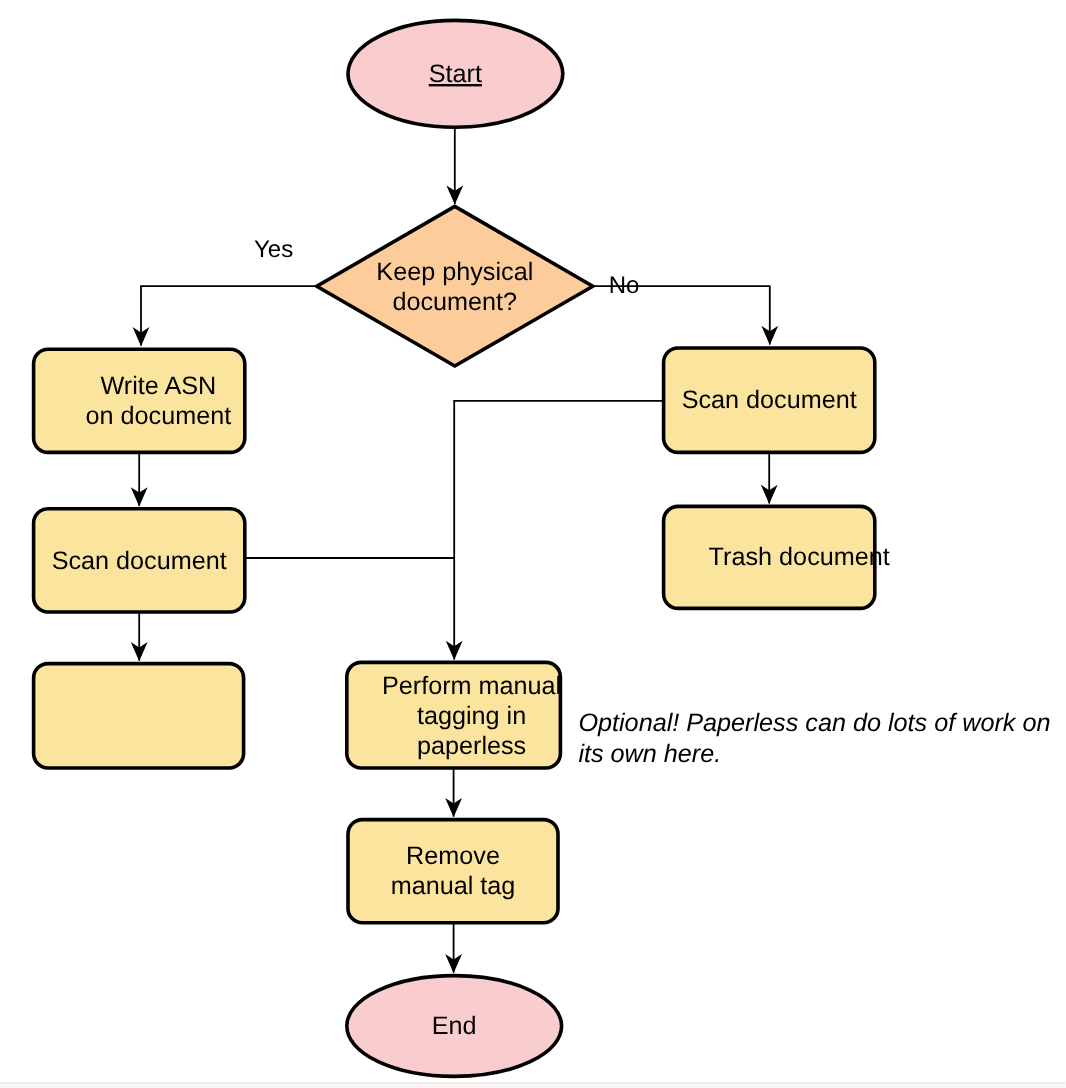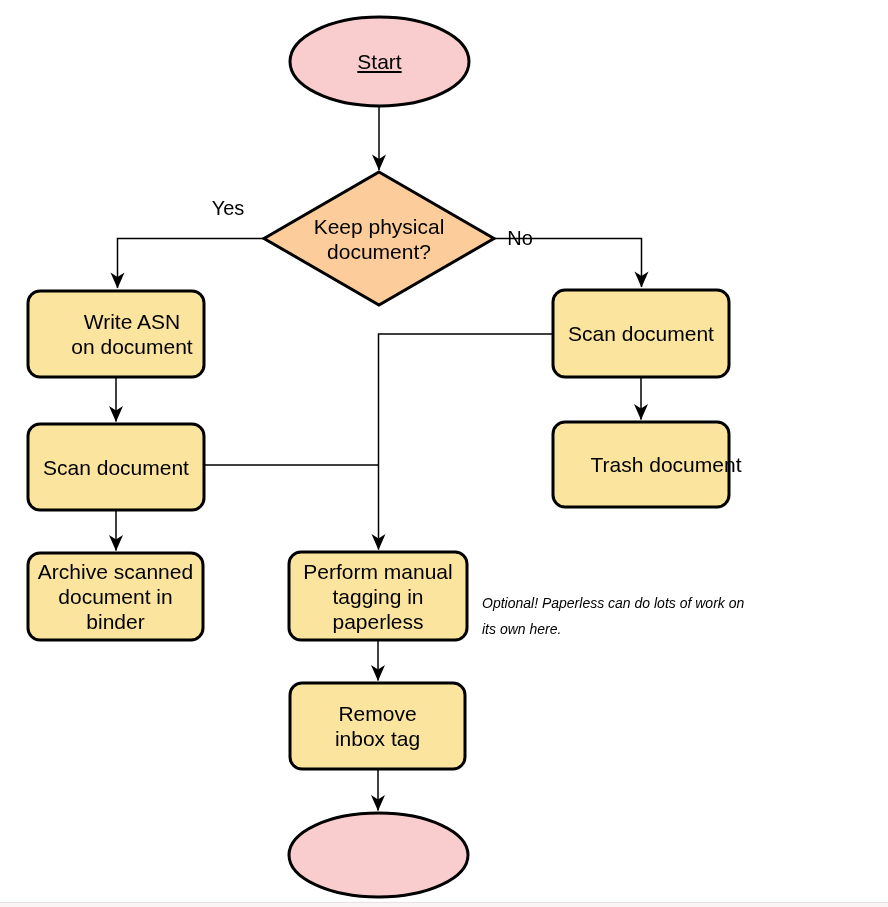--- a/index.html
+++ b/index.html
@@ -32,21 +32,21 @@
     display: flex;
     align-items: center;
     justify-content: center;
     font-size: 20px;
     line-height: 22px;
     color: #000000;
     pointer-events: none;
   }
   .note {
     position: absolute;
-    font-size: 14px;
+    font-size: 21px;
     line-height: 26px;
     font-style: italic;
     white-space: pre-line;
     color: #000000;
     pointer-events: none;
   }
   .page-bottom-edge {
     position: absolute;
     left: 0; right: 0; bottom: 0;
     height: 4px;
@@ -96,35 +96,33 @@
   <div class="node-label" style="left:290px;top:17px;width:179px;height:89px;text-decoration:underline;">Start</div>
 
   <div class="node-label" style="left:266px;top:172px;width:226px;height:133px;">Keep physical
 document?</div>
 
   <div class="node-label" style="left:44px;top:291px;width:176px;height:86px;">Write ASN
 on document</div>
 
   <div class="node-label" style="left:28px;top:424px;width:176px;height:86px;">Scan document</div>
 
-  <div class="node-label" style="left:28px;top:553px;width:175px;height:87px;">Archive scanned
-document in
-binder</div>
 
   <div class="node-label" style="left:553px;top:290px;width:176px;height:87px;">Scan document</div>
 
   <div class="node-label" style="left:553px;top:422px;width:176px;height:85px;margin-left:25px;">Trash document</div>
 
-  <div class="node-label" style="left:289px;top:552px;width:178px;height:88px;">Perform manual
+  <div class="node-label" style="left:289px;top:552px;width:178px;height:88px;padding-left:15px;">Perform manual
 tagging in
 paperless</div>
 
   <div class="node-label" style="left:290px;top:683px;width:175px;height:86px;">Remove
-inbox tag</div>
+manual tag</div>
 
+  <div class="node-label" style="left:289px;top:813px;width:179px;height:84px;">End</div>
 
   <div class="edge-label" style="left:198px;top:196px;width:60px;height:24px;">Yes</div>
 
   <div class="edge-label" style="left:490px;top:226px;width:60px;height:24px;">No</div>
 
   <div class="note" style="left:482px;top:590px;width:406px;height:56px;">Optional! Paperless can do lots of work on
 its own here.</div>
 
   <div class="page-bottom-edge"></div>
 

